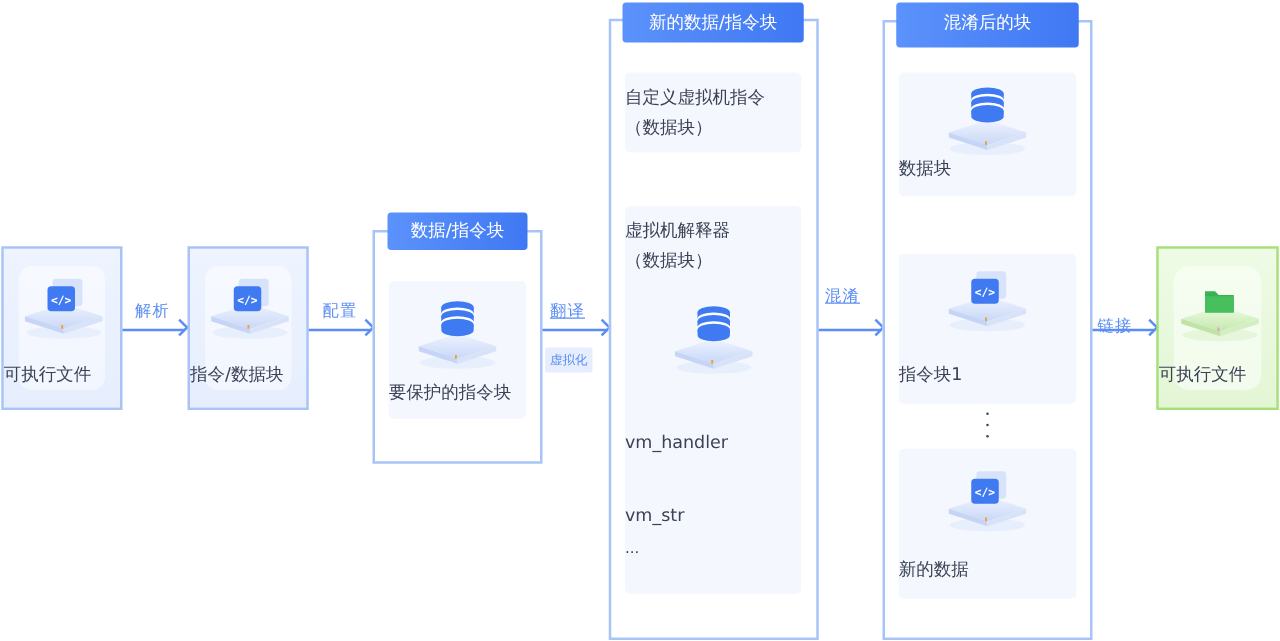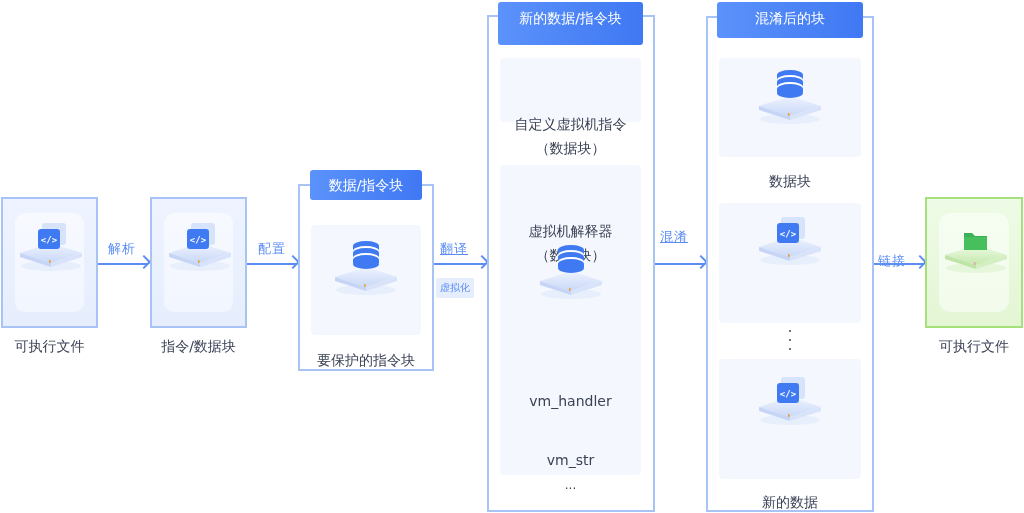--- a/index.html
+++ b/index.html
@@ -31,21 +31,21 @@
   .green-inner {
     position: absolute; left: 12px; right: 12px; top: 14px; bottom: 14px;
     background: linear-gradient(180deg,#f6fdf1,#f2fbec); border-radius: 12px;
   }
   .panel { position: absolute; background: #f4f7fd; border-radius: 4px; }
   .header {
     position: absolute; height: 30px; line-height: 30px; text-align: center;
     color: #fff; font-size: 14px; border-radius: 3px;
     background: linear-gradient(90deg,#5b92fb,#3f78f3);
   }
-  .lbl { position: absolute; text-align: center; font-size: 14px; color: #3b4256; white-space: nowrap; margin-top: 47px; }
+  .lbl { position: absolute; text-align: left; font-size: 14px; color: #3b4256; white-space: nowrap; }
   .arrow-lbl { position: absolute; font-size: 13px; color: #5b8df5; letter-spacing: 1px; }
   .tag { position: absolute; font-size: 10px; color: #5b8df5; background: #e6eefd; padding: 3px 4px; border-radius: 2px; }
   .arrow { position: absolute; height: 2px; background: #5b8df5; }
   .arrow::after {
     content: ""; position: absolute; right: -1px; top: -6px;
     width: 10px; height: 10px; border-right: 2px solid #5b8df5; border-top: 2px solid #5b8df5;
     transform: rotate(45deg); transform-origin: center; box-sizing: border-box;
   }
   .mono { font-size: 14px; color: #3b4256; }
   .dots-v { position: absolute; width: 2px; }
@@ -125,21 +125,21 @@
     <ellipse cx="35" cy="27" rx="13" ry="5" fill="#3f7af3"></ellipse>
   </svg>
   <div class="lbl" style="left:0;right:0;top:80px;">要保护的指令块</div>
 </div>
 
 <div class="arrow-lbl" style="left:440px;top:240px;text-decoration:underline;">翻译</div>
 <div class="arrow" style="left:434px;top:263px;width:52px;"></div>
 <div class="tag" style="left:436px;top:278px;">虚拟化</div>
 
 <div class="stage-box" style="left:487px;top:15px;width:168px;height:497px;border-bottom:2px solid #a8c4f6;"></div>
-<div class="header" style="left:498px;top:2px;width:145px;height:43px;line-height:32px;">新的数据/指令块</div>
+<div class="header" style="left:498px;top:2px;width:145px;height:32px;line-height:32px;">新的数据/指令块</div>
 <div class="panel" style="left:500px;top:58px;width:141px;height:64px;">
   <div class="lbl" style="left:0;right:0;top:11px;">自定义虚拟机指令</div>
   <div class="lbl" style="left:0;right:0;top:35px;">（数据块）</div>
 </div>
 <div class="panel" style="left:500px;top:165px;width:141px;height:310px;">
   <div class="lbl" style="left:0;right:0;top:11px;">虚拟机解释器</div>
   <div class="lbl" style="left:0;right:0;top:35px;">（数据块）</div>
   <svg class="abs" style="left:36px;top:76px;" width="70" height="60" viewBox="0 0 70 60">
     <use href="#platform" x="0" y="20" width="70" height="40"></use>
     <ellipse cx="35" cy="9" rx="13" ry="5" fill="#3f7af3"></ellipse>
@@ -179,20 +179,21 @@
   <div class="lbl" style="left:0;right:0;top:68px;">数据块</div>
 </div>
 
 <div class="panel" style="left:719px;top:203px;width:142px;height:120px;">
   <svg class="abs" style="left:36px;top:10px;" width="70" height="54" viewBox="0 0 70 54">
     <rect x="26" y="4" width="24" height="22" rx="3" fill="#d7e3fb"></rect>
     <use href="#platform" x="0" y="14" width="70" height="40"></use>
     <rect x="22" y="10" width="22" height="20" rx="3" fill="#3f7af3"></rect>
     <text x="33" y="24" font-size="9" fill="#fff" text-anchor="middle" font-family="DejaVu Sans Mono, monospace" font-weight="bold">&lt;/&gt;</text>
   </svg>
+  <div class="lbl" style="left:0;right:0;top:88px;">指令块1</div>
 </div>
 
 <div class="dots-v" style="left:789px;top:330px;">
     <span></span>
     <span></span>
     <span></span>
   </div>
 
 <div class="panel" style="left:719px;top:359px;width:142px;height:120px;">
   <svg class="abs" style="left:36px;top:14px;" width="70" height="54" viewBox="0 0 70 54">

